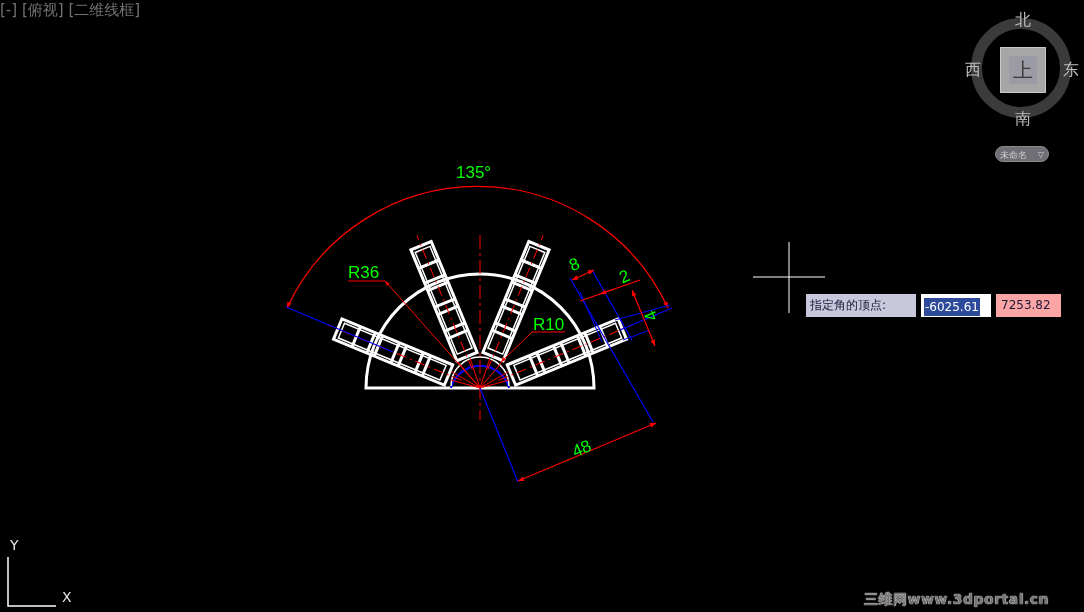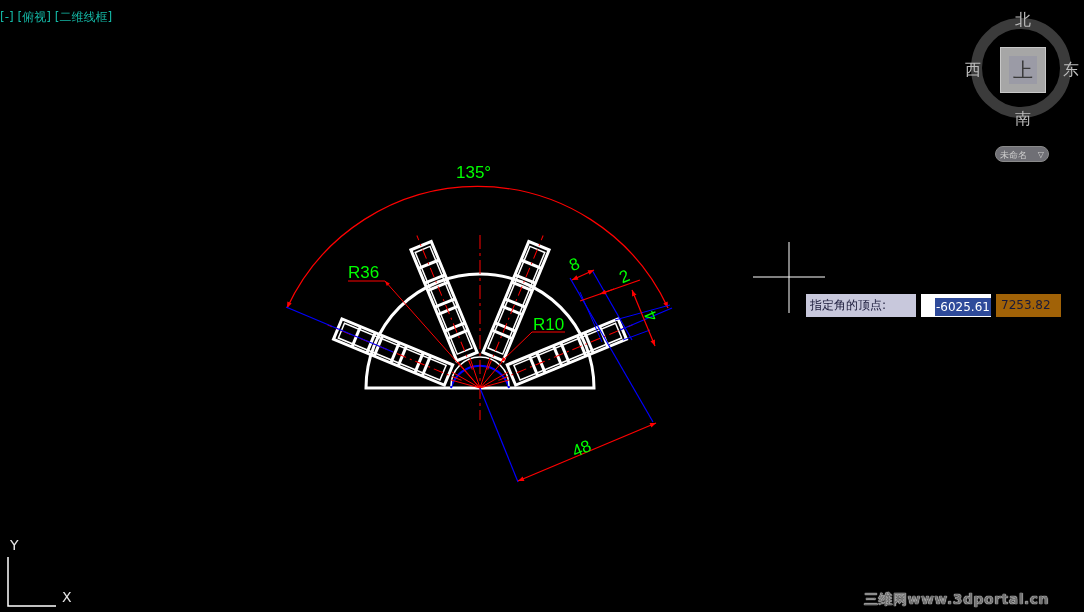--- a/index.html
+++ b/index.html
@@ -1,35 +1,35 @@
 <!DOCTYPE html>
 <html><head>
 <meta charset="utf-8">
 <style>
   html, body { margin:0; padding:0; background:#000; }
   body { width:1084px; height:612px; position:relative; overflow:hidden; font-family:"DejaVu Sans", sans-serif; }
-  .viewport-label { position:absolute; left:0; top:1px; color:#14b8a6; font-size:12px; white-space:nowrap;margin-top:8px; }
+  .viewport-label { position:absolute; left:0; top:1px; color:#737373; font-size:15px; white-space:nowrap; }
   .viewport-label span { cursor:pointer; }
   svg.canvas { position:absolute; left:0; top:0; }
   .viewcube { position:absolute; left:960px; top:8px; width:124px; height:160px; }
   .vc-ring { position:absolute; left:12px; top:12px; width:100px; height:100px; border-radius:50%; border:11px solid #3b3b3b; box-sizing:border-box; left:11px; top:10px; }
   .vc-face { position:absolute; left:40px; top:39px; width:46px; height:46px; background:#a6a6a6; box-sizing:border-box; border:1px solid #c8c8c8; display:flex; align-items:center; justify-content:center; }
   .vc-face-inner { width:28px; height:28px; background:#9b9ba6; color:#3a3a3a; font-size:20px; line-height:28px; text-align:center; }
   .vc-dir { position:absolute; color:#bdbdbd; font-size:16px; line-height:16px; }
   .vc-n { left:55px; top:4px; }
   .vc-s { left:55px; top:103px; }
   .vc-w { left:5px; top:54px; }
   .vc-e { left:103px; top:54px; }
   .ucs-dropdown { position:absolute; left:35px; top:138px; width:54px; height:16px; background:#6f6f75; border:1px solid #8a8a8a; border-radius:8px; color:#cfcfcf; font-size:9px; line-height:16px; padding-left:4px; box-sizing:border-box; }
   .ucs-dropdown .caret { position:absolute; right:4px; top:0; font-size:8px; color:#cfcfcf; }
   .dyn-input { position:absolute; top:294px; height:23px; line-height:23px; font-size:12px; box-sizing:border-box; }
   .dyn-prompt { left:806px; width:110px; background:#c8c8dc; color:#1a1a3a; padding-left:4px; }
-  .dyn-x { left:921px; width:70px; background:#fff; padding:2px 14px; }
+  .dyn-x { left:921px; width:70px; background:#fff; padding:2px 3px; }
   .dyn-x .sel { display:inline-block; background:#2e4a9a; color:#fff; line-height:18px; height:18px; padding:0 1px; }
-  .dyn-y { left:996px; width:65px; background:#a16207; color:#1a1a3a; padding-left:5px; }
+  .dyn-y { left:996px; width:65px; background:#fca5a5; color:#1a1a3a; padding-left:5px; }
   .watermark { position:absolute; left:864px; top:591px; font-size:14px; font-weight:bold; color:#737373; letter-spacing:0.5px; text-shadow:0 0 1px #fff, 0 0 1px #fff; white-space:nowrap; }
   .ucs-y { position:absolute; left:10px; top:537px; color:#e6e6e6; font-size:14px; }
   .ucs-x { position:absolute; left:62px; top:589px; color:#e6e6e6; font-size:14px; }
 </style>
 </head>
 <body>
 
 <div class="viewport-label">
   <span>[-]</span>
   <span>[俯视]</span>

